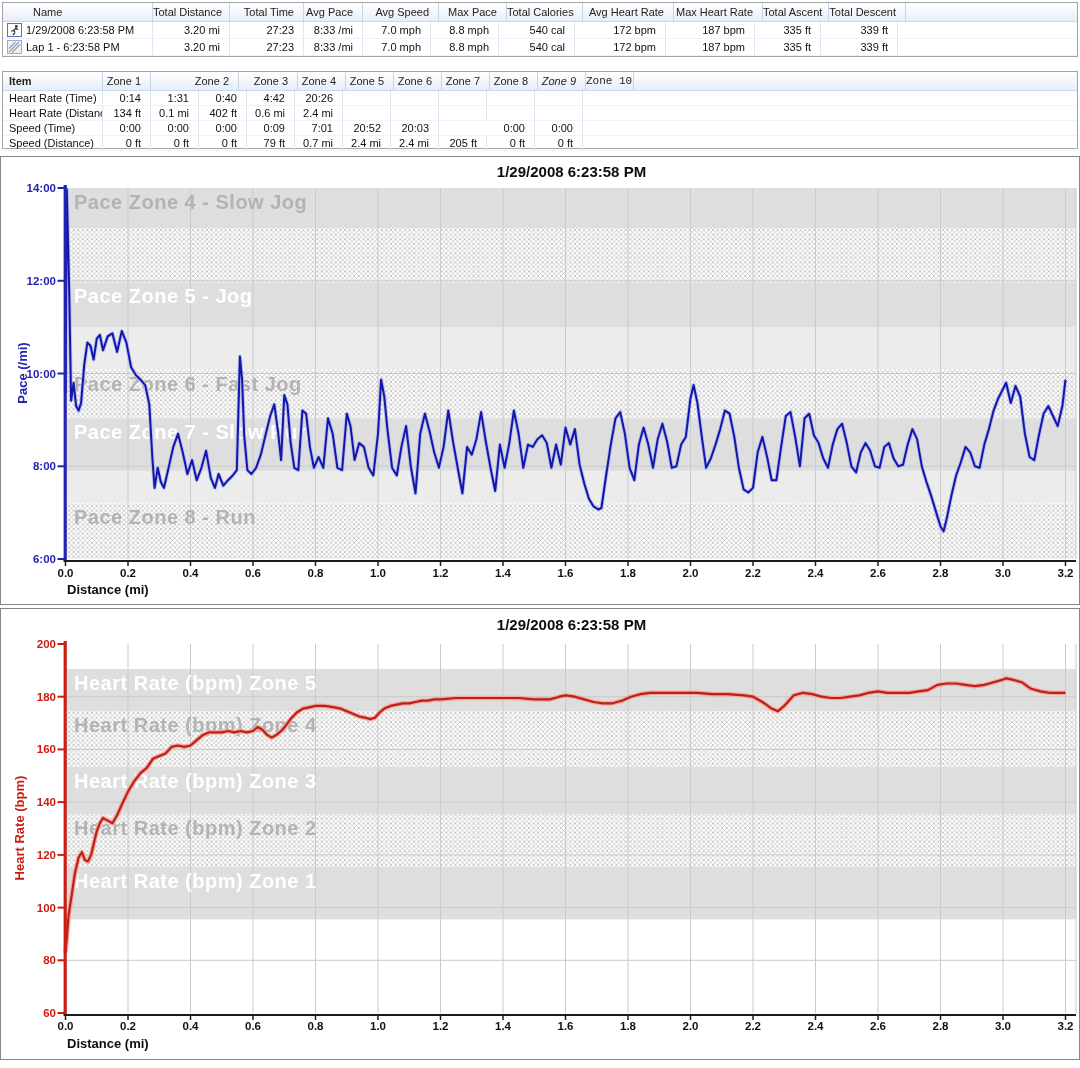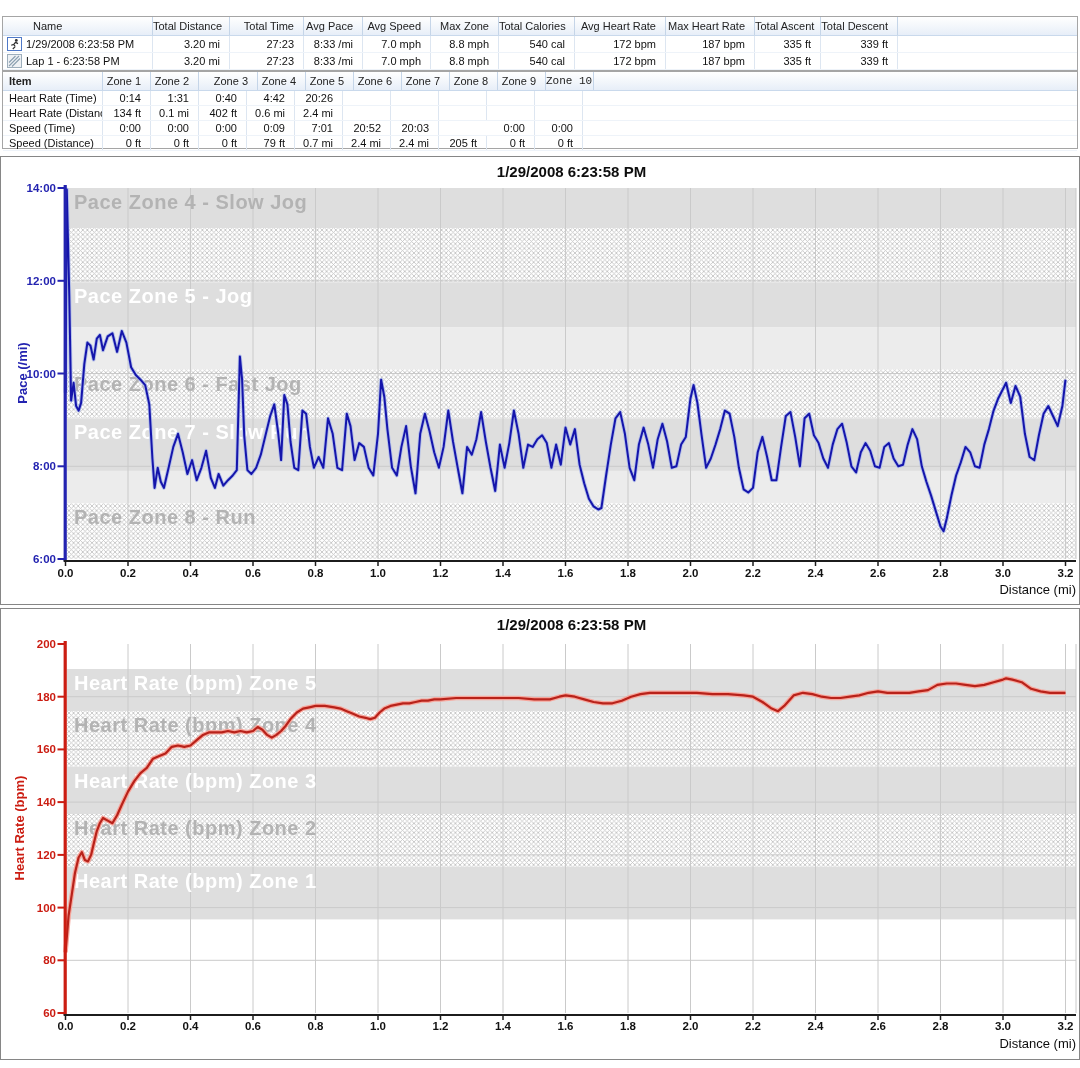--- a/index.html
+++ b/index.html
@@ -19,44 +19,44 @@
         white-space:nowrap;overflow:hidden;display:flex;align-items:center}
   .cell.num{justify-content:flex-end;padding-right:9px}
   .cell.fill{border-right:none;flex:1}
   .icon-box{margin:0 4px 0 4px;flex:0 0 auto;display:flex;align-items:center}
 
   
   .panel{position:absolute;left:0;width:1080px;border:1px solid #868686;background:#fff;box-sizing:border-box}
   #charts{position:absolute;left:0;top:0;pointer-events:none}
   .chart-title{position:absolute;left:67px;width:1009px;text-align:center;
                font-size:15px;font-weight:bold;color:#0d0d0d}
-  .x-label{position:absolute;left:67px;width:1009px;text-align:right;
-           font-size:13px;font-weight:normal;color:#0d0d0d}
+  .x-label{position:absolute;left:67px;width:1009px;text-align:left;
+           font-size:13px;font-weight:bold;color:#0d0d0d}
   .y-label{position:absolute;font-size:13px;font-weight:bold;white-space:nowrap;
            transform:translate(-50%,-50%) rotate(-90deg)}
   .y-label.pace{color:#2323b0}
   .y-label.hr{color:#cb1d12}
 
   
   text{font-family:"Liberation Sans",sans-serif}
   .ytick{font-size:11.5px;font-weight:bold}
   .xtick{font-size:11.5px;font-weight:bold;fill:#111}
   .zlabel{font-size:20px;font-weight:bold;letter-spacing:.5px}
 </style>
 </head>
 <body>
 
-<div class="tbl" id="summary-table" style="top:16px;height:55px">
+<div class="tbl" id="summary-table" style="top:2px;height:55px">
     <div class="tbl-head">
       <div class="hcell" style="width: 150px; padding-left: 30px;">Name</div>
       <div class="hcell num" style="width: 77px;">Total Distance</div>
       <div class="hcell num" style="width: 74px;">Total Time</div>
       <div class="hcell num" style="width: 59px;">Avg Pace</div>
-      <div class="hcell num" style="width: 68px;">Avg Speed</div>
-      <div class="hcell num" style="width: 68px;">Max Zone</div>
+      <div class="hcell num" style="width: 68px; margin-left: 8px;">Avg Speed</div>
+      <div class="hcell num" style="width: 68px;">Max Pace</div>
       <div class="hcell num" style="width: 76px;">Total Calories</div>
       <div class="hcell num" style="width: 91px;">Avg Heart Rate</div>
       <div class="hcell num" style="width: 89px;">Max Heart Rate</div>
       <div class="hcell num" style="width: 66px;">Total Ascent</div>
       <div class="hcell num" style="width: 77px;">Total Descent</div>
       <div class="hcell fill"></div>
     </div>
     <div class="trow" style="height: 16px;">
       <div class="cell" style="width: 150px;">
         <span class="icon-box">
@@ -101,28 +101,28 @@
       <div class="cell num" style="width: 66px;">335 ft</div>
       <div class="cell num" style="width: 77px;">339 ft</div>
       <div class="cell fill"></div>
     </div>
   </div>
 
 <div class="tbl" id="zone-table" style="top:71px;height:78px">
     <div class="tbl-head">
       <div class="hcell" style="width: 100px; padding-left: 6px; font-weight: bold;">Item</div>
       <div class="hcell num" style="width: 48px;">Zone 1</div>
-      <div class="hcell num" style="width: 48px;">Zone 2</div>
+      <div class="hcell num" style="width: 48px; margin-left: 40px;">Zone 2</div>
       <div class="hcell num" style="width: 48px; margin-left: 11px;">Zone 3</div>
       <div class="hcell num" style="width: 48px;">Zone 4</div>
       <div class="hcell num" style="width: 48px;">Zone 5</div>
       <div class="hcell num" style="width: 48px;">Zone 6</div>
       <div class="hcell num" style="width: 48px;">Zone 7</div>
       <div class="hcell num" style="width: 48px;">Zone 8</div>
-      <div class="hcell num" style="width: 48px;">Zone 9</div>
+      <div class="hcell num" style="width: 48px; font-style: italic;">Zone 9</div>
       <div class="hcell num" style="width: 48px; font-family: Liberation Mono, monospace;">Zone 10</div>
       <div class="hcell fill"></div>
     </div>
     <div class="trow" style="height: 14px;">
       <div class="cell" style="width: 100px; padding-left: 6px;">Heart Rate (Time)</div>
       <div class="cell num" style="width: 48px;">0:14</div>
       <div class="cell num" style="width: 48px;">1:31</div>
       <div class="cell num" style="width: 48px;">0:40</div>
       <div class="cell num" style="width: 48px;">4:42</div>
       <div class="cell num" style="width: 48px;">20:26</div>

